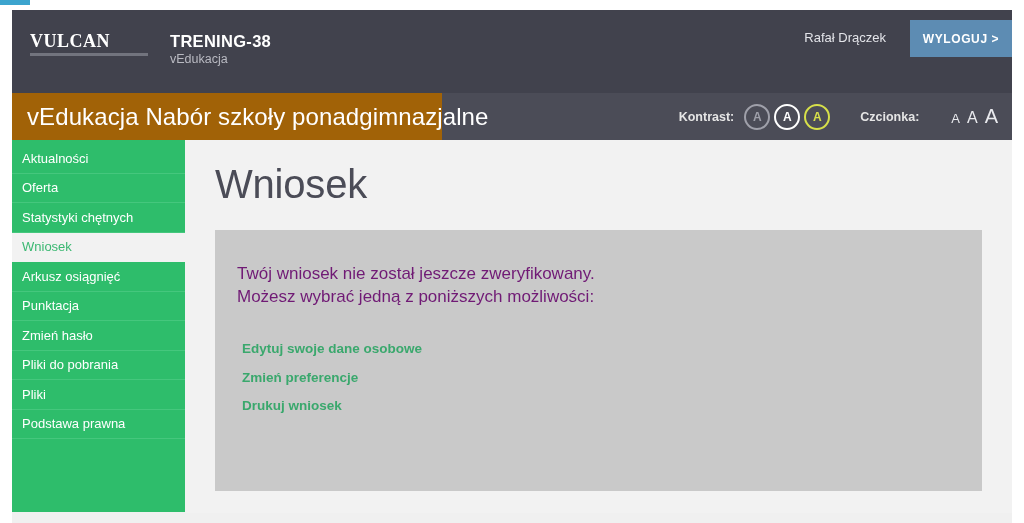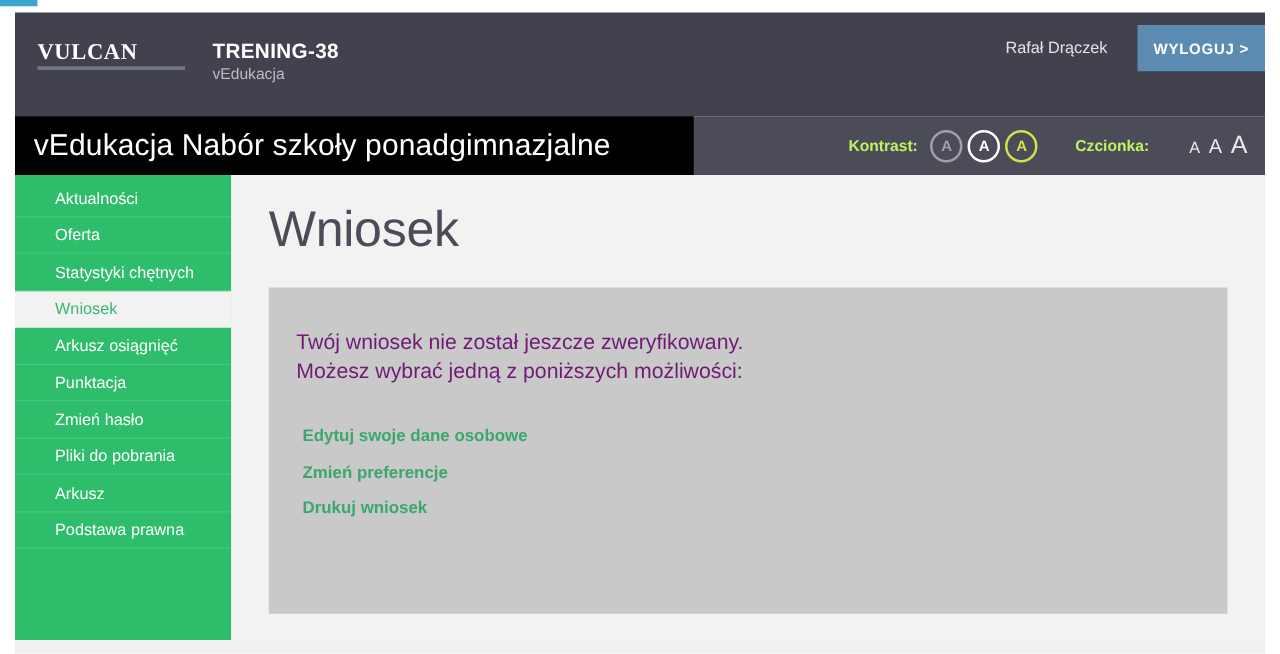--- a/index.html
+++ b/index.html
@@ -111,22 +111,22 @@
   .bannerbar {
     position: absolute;
     left: 12px; top: 93px;
     width: 1000px; height: 47px;
     background: #4b4c57;
   }
 
   .banner-green {
     position: absolute;
     left: 0; top: 0;
-    width: 543px; height: 47px;
-    background: #000000;
+    width: 430px; height: 47px;
+    background: #a16207;
     display: flex;
     align-items: center;
   }
   .banner-text {
     padding-left: 15px;
     font-size: 24px;
     color: #ffffff;
     letter-spacing: .1px;
     white-space: nowrap;
   }
@@ -134,21 +134,21 @@
   .access-tools {
     position: absolute;
     right: 8px; top: 0;
     height: 47px;
     display: flex;
     align-items: center;
     gap: 10px;
   }
   .tool-label {
     font-size: 12.5px;
-    color: #bef264;
+    color: #e5e5e5;
     font-weight: 700;
     white-space: nowrap;
   }
   .contrast-group { display: flex; align-items: center; gap: 4px; }
   .contrast-btn {
     width: 26px; height: 26px;
     border-radius: 50%;
     display: flex;
     align-items: center;
     justify-content: center;
@@ -178,21 +178,21 @@
     position: absolute;
     left: 12px; top: 140px;
     width: 173px; height: 372px;
     background: #2ebd6b;
     padding-top: 4px;
   }
   .side-item {
     height: 29.5px;
     display: flex;
     align-items: center;
-    padding-left: 32px;
+    padding-left: 10px;
     font-size: 13px;
     color: #ffffff;
     border-bottom: 1px solid #45c77d;
     cursor: pointer;
     white-space: nowrap;
   }
   .side-item.active {
     background: #f2f2f2;
     color: #3bb872;
     border-bottom: 1px solid #f2f2f2;
@@ -297,21 +297,21 @@
 
   <div class="sidebar">
     <div class="side-item">Aktualności</div>
     <div class="side-item">Oferta</div>
     <div class="side-item">Statystyki chętnych</div>
     <div class="side-item active">Wniosek</div>
     <div class="side-item">Arkusz osiągnięć</div>
     <div class="side-item">Punktacja</div>
     <div class="side-item">Zmień hasło</div>
     <div class="side-item">Pliki do pobrania</div>
-    <div class="side-item">Arkusz</div>
+    <div class="side-item">Pliki</div>
     <div class="side-item">Podstawa prawna</div>
   </div>
 
   <div class="content">
 
     <div class="page-title">Wniosek</div>
 
     <div class="panel">
       <div class="panel-line pl1">Twój wniosek nie został jeszcze zweryfikowany.</div>
       <div class="panel-line pl2">Możesz wybrać jedną z poniższych możliwości:</div>

